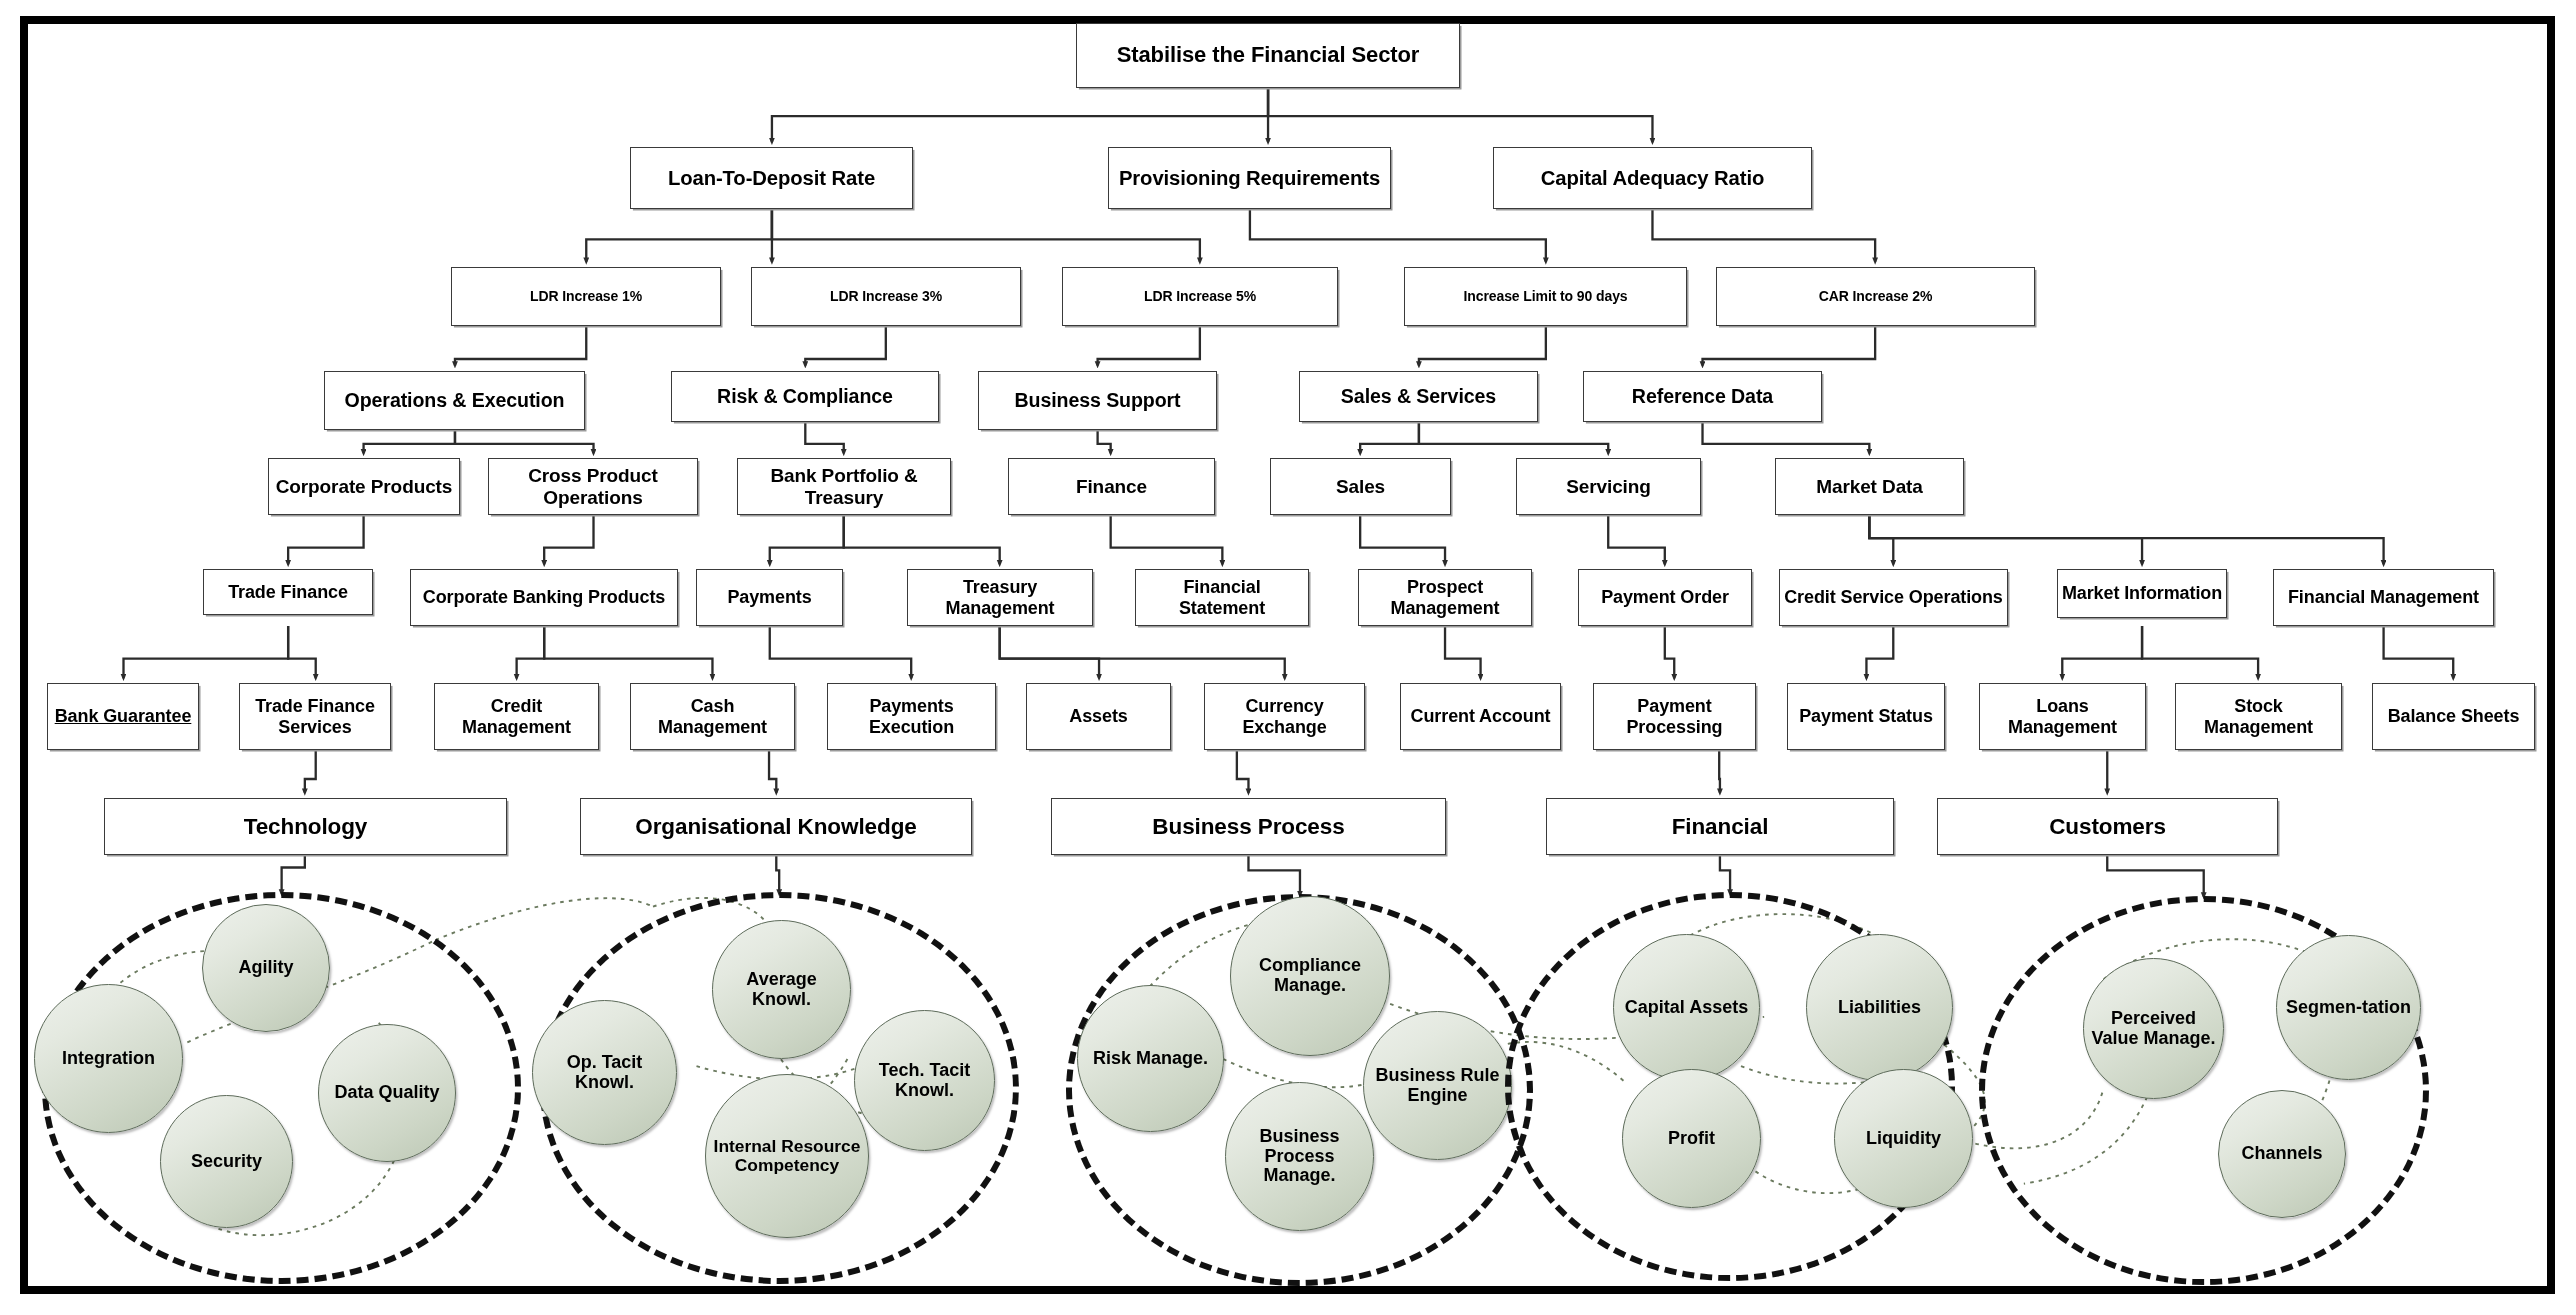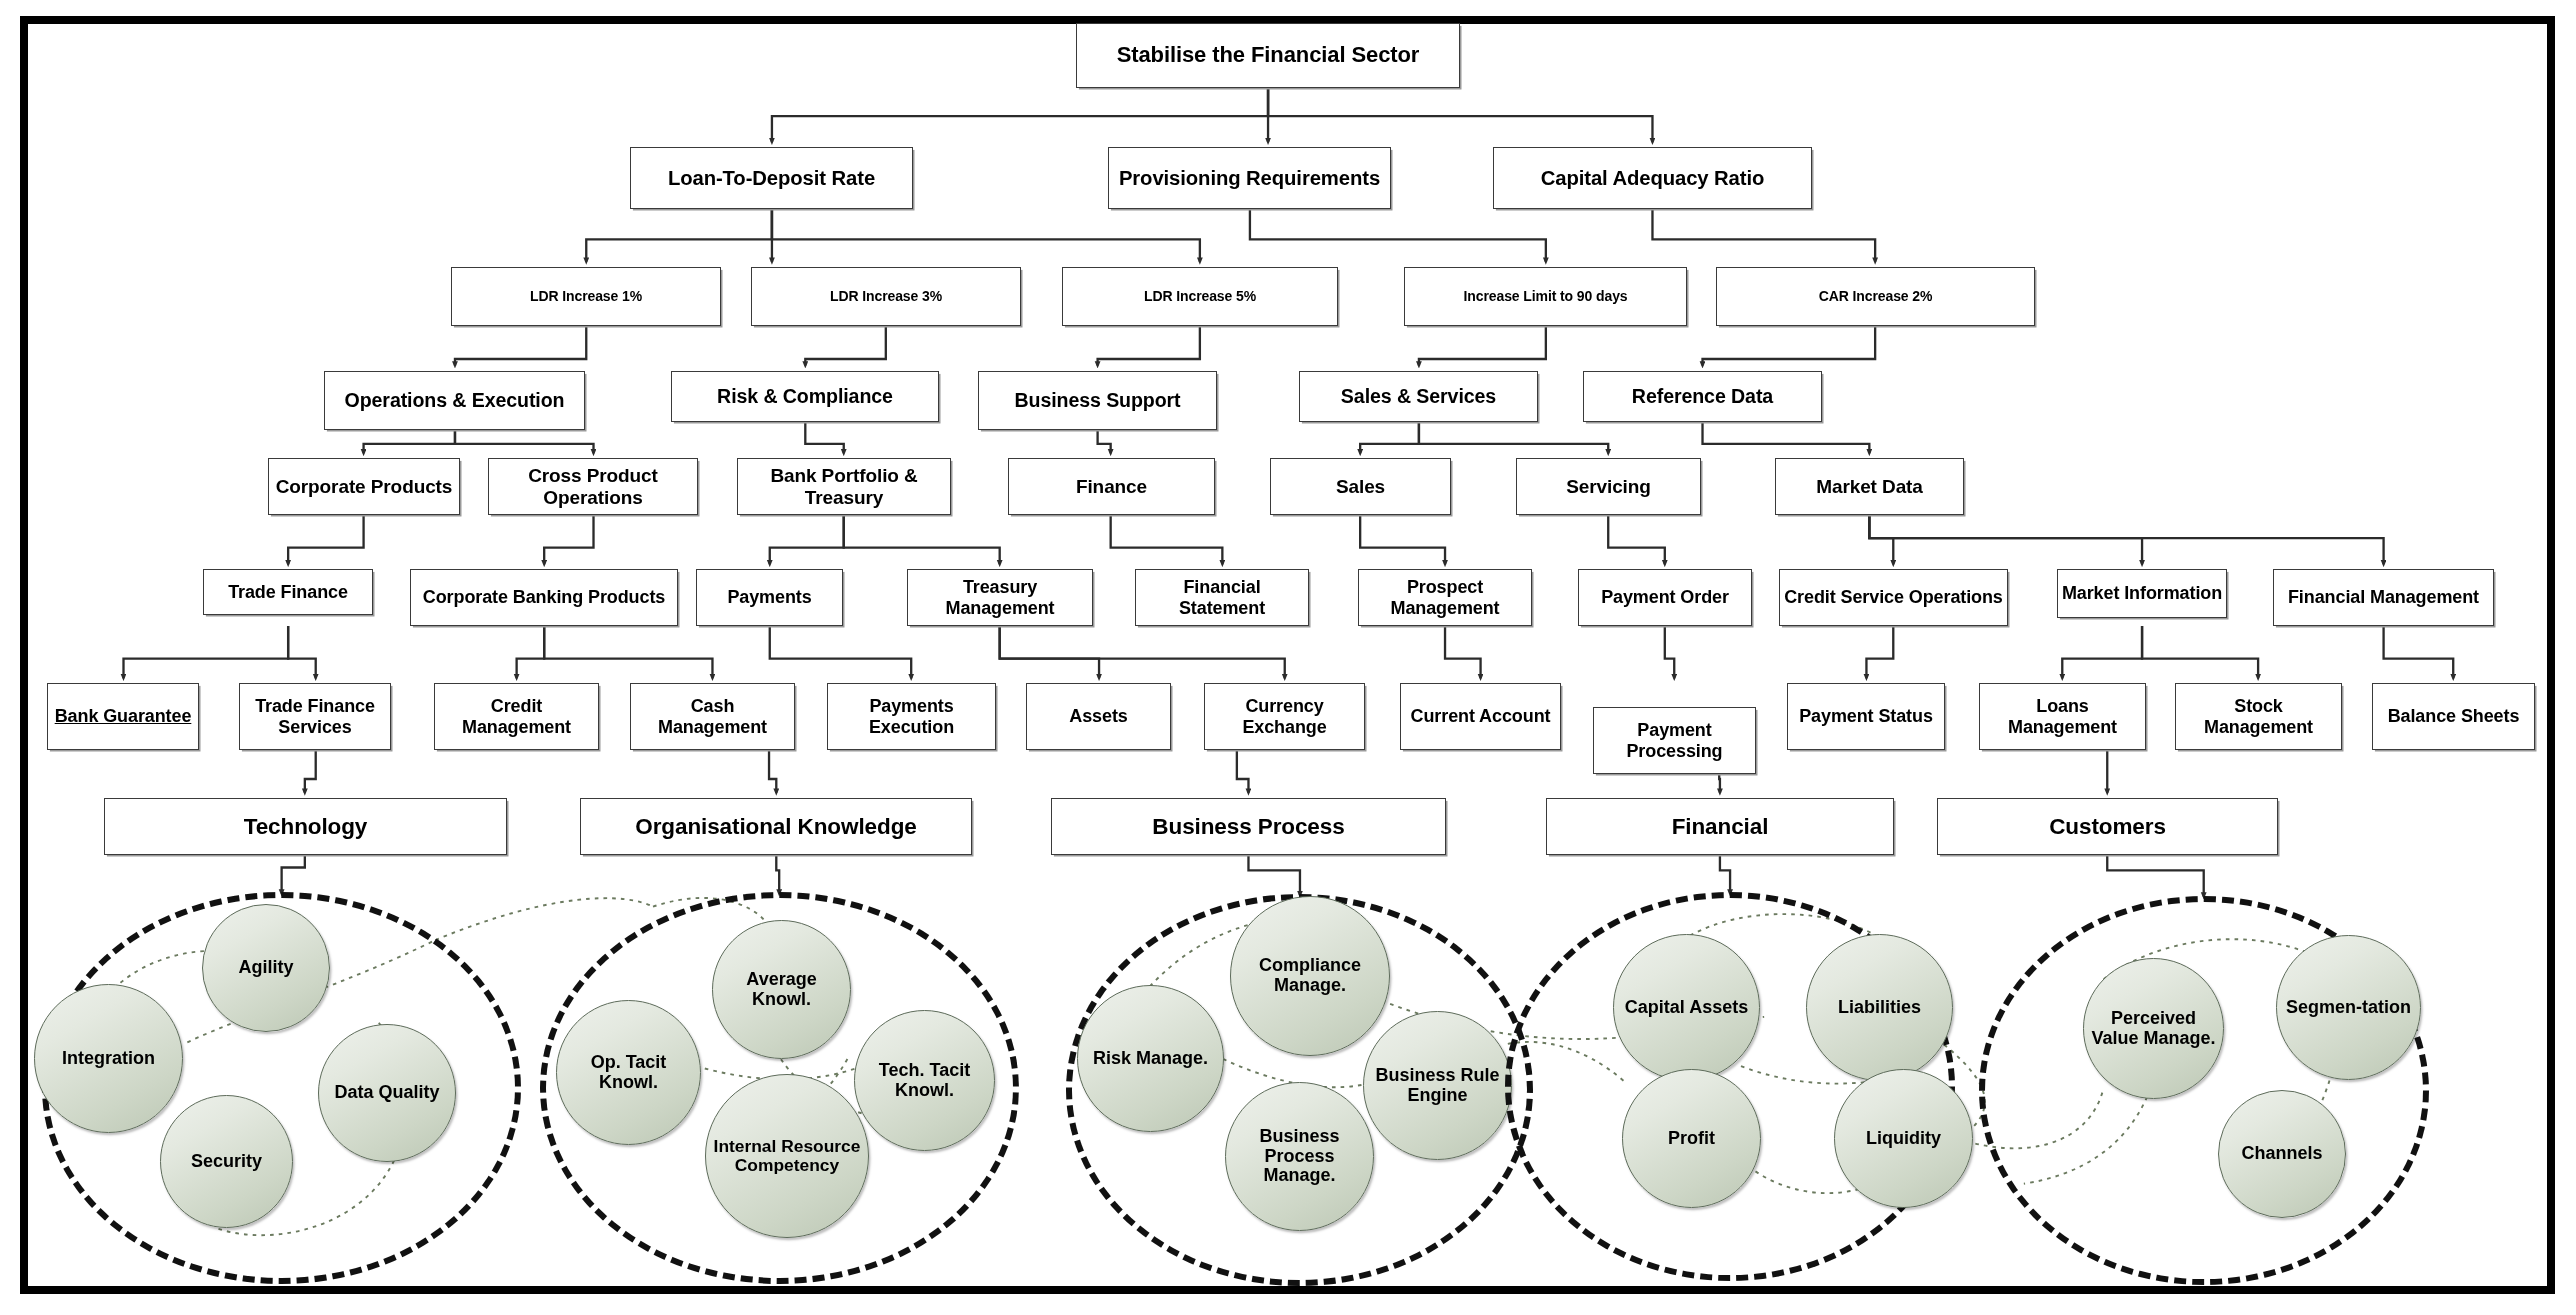--- a/index.html
+++ b/index.html
@@ -259,21 +259,21 @@
   </div>
   <div class="node n-lvl6" style="left:1026px;top:683px;width:145px;height:67px;">
     <span>Assets</span>
   </div>
   <div class="node n-lvl6" style="left:1204px;top:683px;width:161px;height:67px;">
     <span>Currency Exchange</span>
   </div>
   <div class="node n-lvl6" style="left:1400px;top:683px;width:161px;height:67px;">
     <span>Current Account</span>
   </div>
-  <div class="node n-lvl6" style="left:1593px;top:683px;width:163px;height:67px;margin-top:24px;">
+  <div class="node n-lvl6" style="left:1593px;top:683px;width:163px;height:67px;">
     <span>Payment Processing</span>
   </div>
   <div class="node n-lvl6" style="left:1787px;top:683px;width:158px;height:67px;">
     <span>Payment Status</span>
   </div>
   <div class="node n-lvl6" style="left:1979px;top:683px;width:167px;height:67px;">
     <span>Loans Management</span>
   </div>
   <div class="node n-lvl6" style="left:2175px;top:683px;width:167px;height:67px;">
     <span>Stock Management</span>
@@ -309,21 +309,21 @@
     <span>Data Quality</span>
   </div>
   <div class="bubble" style="left:160px;top:1095px;width:133px;height:133px;justify-content:center;">
     <span>Security</span>
   </div>
 
   <div class="cluster" style="left:540px;top:892px;width:479px;height:392px;"></div>
   <div class="bubble" style="left:712px;top:920px;width:139px;height:139px;">
     <span>Average Knowl.</span>
   </div>
-  <div class="bubble" style="left:556px;top:1000px;width:145px;height:145px;">
+  <div class="bubble" style="left:532px;top:1000px;width:145px;height:145px;">
     <span>Op. Tacit Knowl.</span>
   </div>
   <div class="bubble" style="left:854px;top:1010px;width:141px;height:141px;">
     <span>Tech. Tacit Knowl.</span>
   </div>
   <div class="bubble" style="left:705px;top:1074px;width:164px;height:164px;font-size:17.4px;">
     <span>Internal Resource Competency</span>
   </div>
 
   <div class="cluster" style="left:1066px;top:894px;width:467px;height:392px;"></div>

